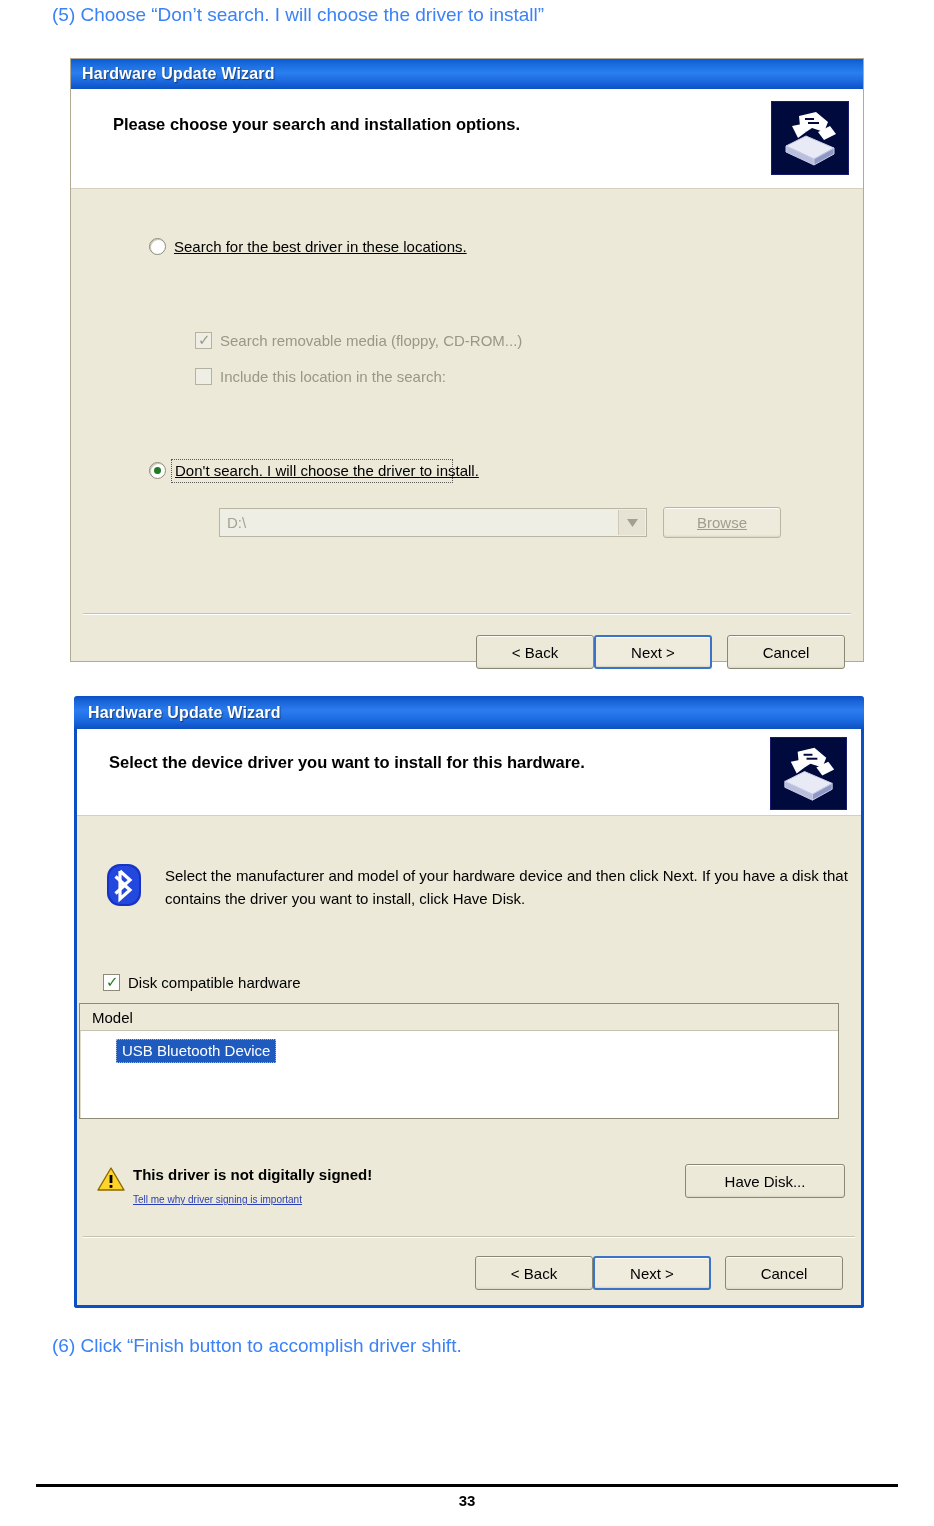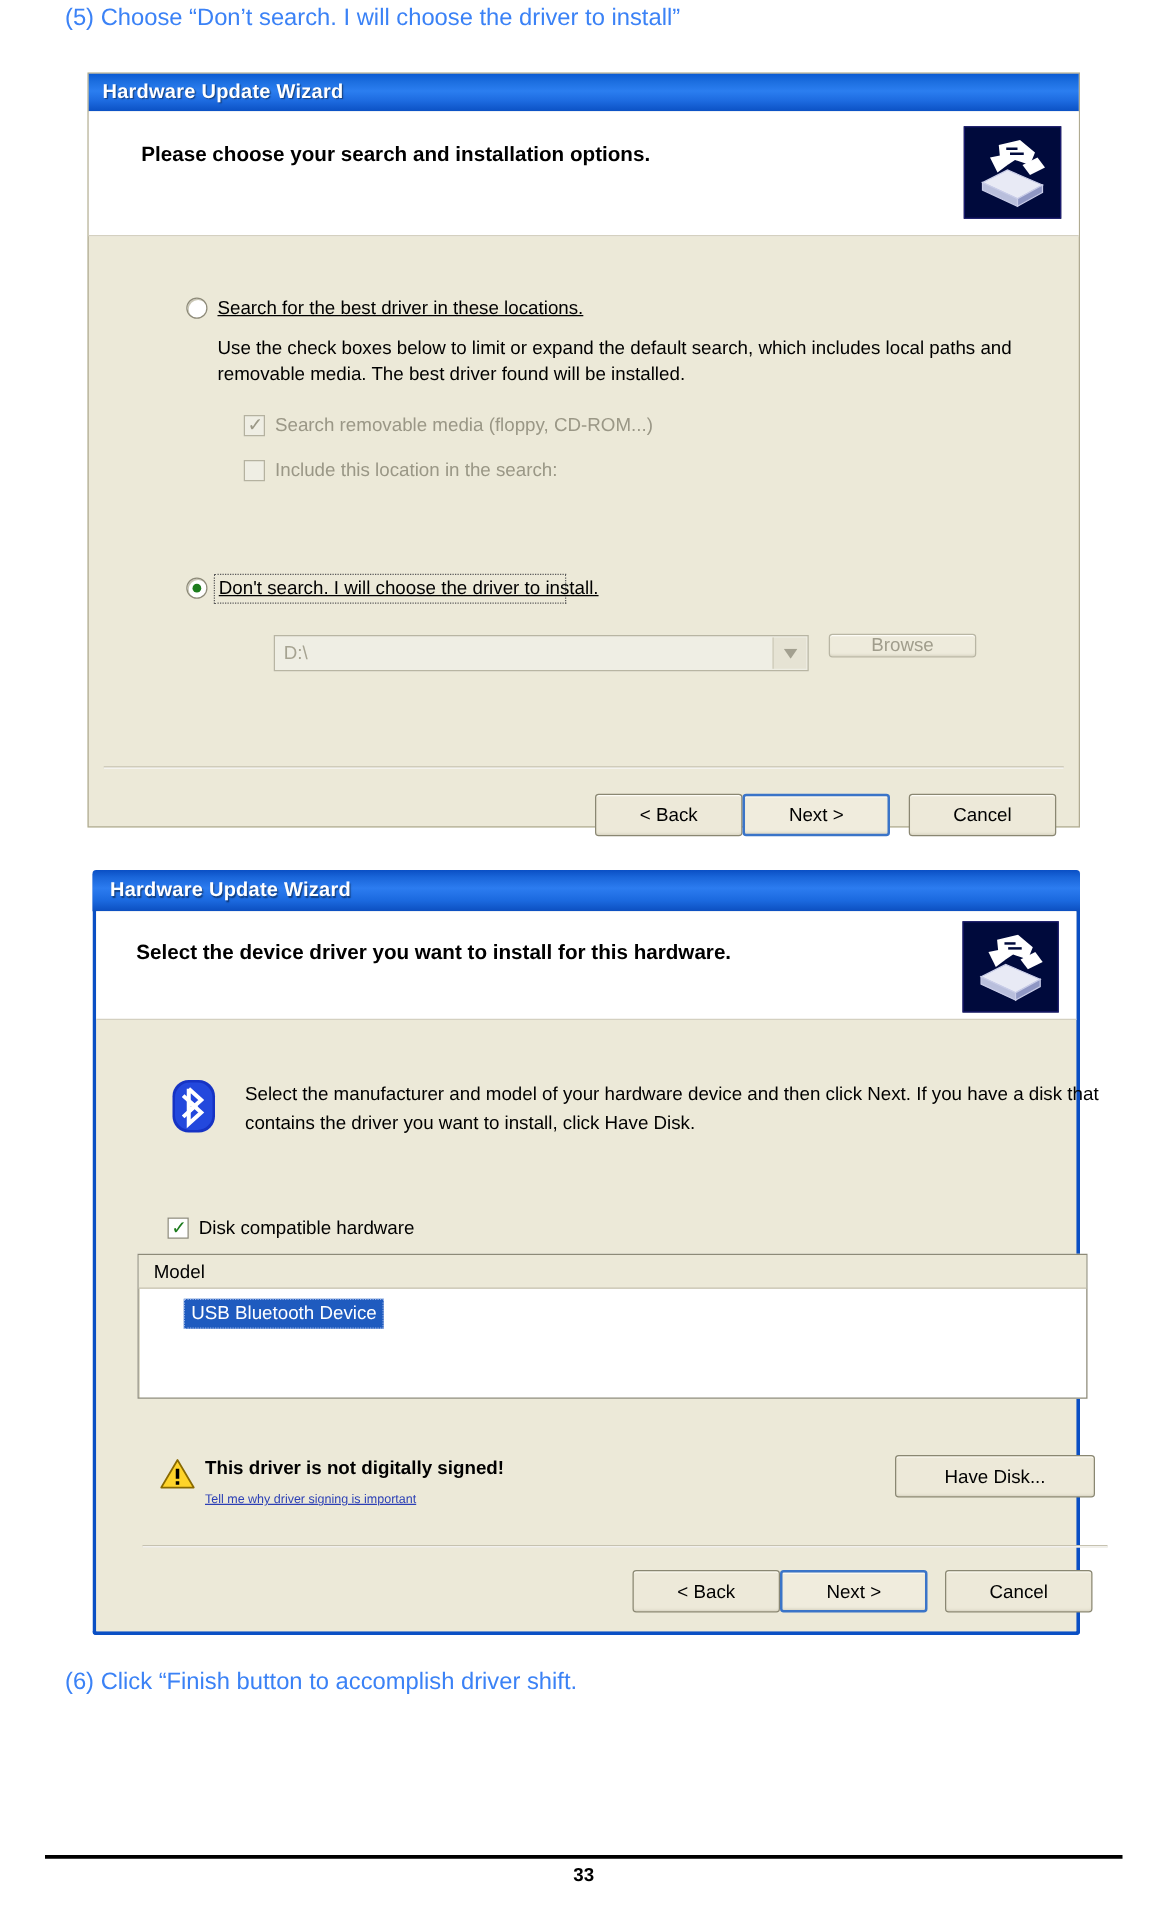--- a/index.html
+++ b/index.html
@@ -313,39 +313,38 @@
           <rect x="36" y="20" width="11" height="2"></rect>
         </g>
       </svg>
     </div>
   </div>
 
   <div class="body-area" style="position:relative; height:470px;">
 
     <div class="radio" style="left:78px; top:49px;"></div>
     <div class="ctl-label" style="left:103px; top:49px;"><u>Search for the best driver in these locations.</u></div>
-    <div class="body-text" style="left:103px; top:79px; width:650px;">Use the check boxes below to limit or expand the default search, which includes local paths and removable media. The best driver found will be installed.</div>
 
     <div class="checkbox disabled" style="left:124px; top:143px;">
         <span class="tick">✓</span>
       </div>
     <div class="ctl-label disabled" style="left:149px; top:143px;">Search removable media (floppy, CD-ROM...)</div>
 
     <div class="checkbox disabled" style="left:124px; top:179px;"></div>
     <div class="ctl-label disabled" style="left:149px; top:179px;">Include this location in the search:</div>
 
     <div class="combo" style="left:148px; top:319px; width:428px; height:29px;">
       <span class="val">D:\</span>
       <span class="arrowbox">
         <svg width="11" height="8" viewBox="0 0 11 8">
             <polygon points="0,0 11,0 5.5,8" fill="#a3a090"></polygon>
           </svg>
       </span>
     </div>
-    <div class="btn disabled" style="left:592px; top:318px; width:118px; height:19px;">Browse</div>
+    <div class="btn disabled" style="left:592px; top:318px; width:118px; height:31px;text-decoration:underline;">Browse</div>
 
     <div class="radio" style="left:78px; top:273px;">
         <span class="dot"></span>
       </div>
     <div class="focus-rect" style="left:100px; top:270px; width:282px; height:24px;"></div>
     <div class="ctl-label" style="left:104px; top:273px;"><u>Don't search. I will choose the driver to install.</u></div>
 
     <div class="hr-sep" style="left:12px; top:424px; width:768px;"></div>
 
     <div class="btn" style="left:405px; top:446px; width:118px; height:34px;">&lt; Back</div>
@@ -376,21 +375,21 @@
           <polygon points="46,30 58,24 64,32 52,38"></polygon>
         </g>
         <g fill="#000a3c">
           <rect x="33" y="16" width="9" height="2"></rect>
           <rect x="36" y="20" width="11" height="2"></rect>
         </g>
       </svg>
     </div>
   </div>
 
-  <div class="body-area" style="position:relative; height:490px;margin-left:31px;">
+  <div class="body-area" style="position:relative; height:490px;">
 
     <div class="bt-icon" style="left:26px; top:46px;">
       <svg width="42" height="46" viewBox="0 0 42 46">
         <rect x="4" y="2" width="34" height="42" rx="13" fill="#1633c4"></rect>
         <rect x="6" y="4" width="30" height="38" rx="12" fill="#2348dd"></rect>
         <path d="M17 9 L27 18 L17 27 L17 9 M17 19 L27 28 L17 37 L17 19" fill="none" stroke="#ffffff" stroke-width="3.2" stroke-linejoin="miter"></path>
         <path d="M12.5 14.5 L22 23 L12.5 31.5" fill="none" stroke="#ffffff" stroke-width="3.2"></path>
       </svg>
     </div>
 

